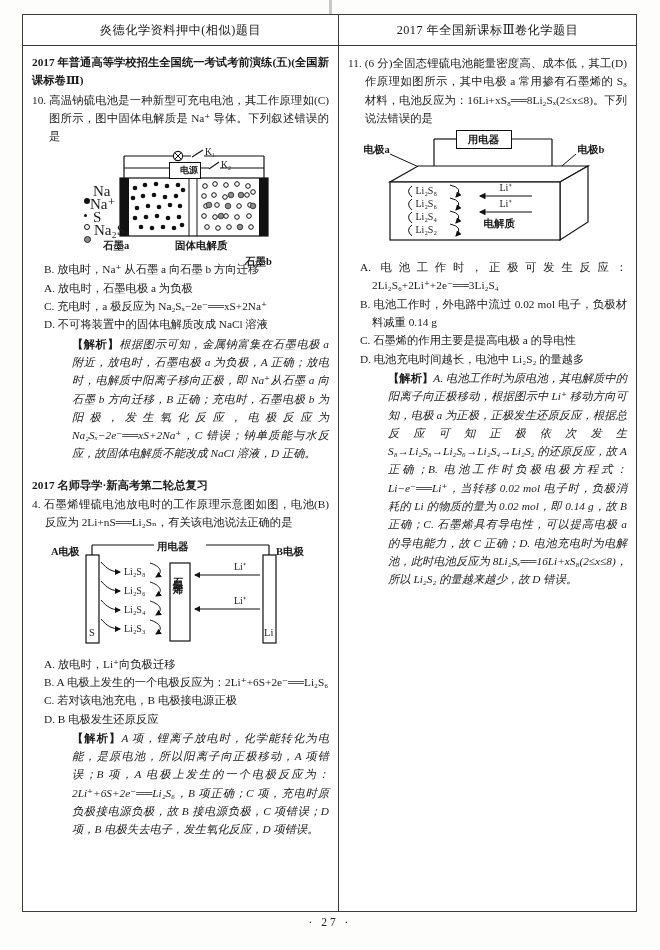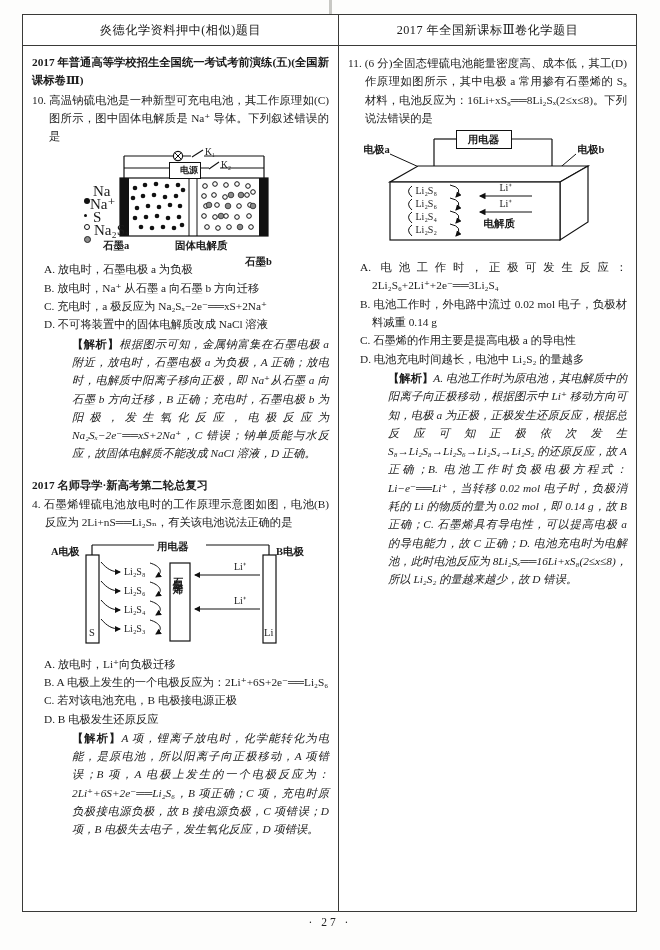--- a/index.html
+++ b/index.html
@@ -175,22 +175,22 @@
             </span>
           <span class="lg-row" style="top:70px;">
               <span class="lg-ic ic-na2sx"></span>
               <span>Na₂Sₓ</span>
             </span>
           <span class="dlab bold" style="left:40px; top:92px;">石墨a</span>
           <span class="dlab bold" style="left:92px; top:92px;margin-left:20px;">固体电解质</span>
           <span class="dlab bold" style="left:182px; top:92px;margin-top:16px;">石墨b</span>
         </div>
 
+        <p class="opt">B. 放电时，Na⁺ 从石墨 a 向石墨 b 方向迁移</p>
         <p class="opt">A. 放电时，石墨电极 a 为负极</p>
-        <p class="opt">B. 放电时，Na⁺ 从石墨 a 向石墨 b 方向迁移</p>
         <p class="opt">C. 充电时，a 极反应为 Na₂Sₓ−2e⁻══xS+2Na⁺</p>
         <p class="opt">D. 不可将装置中的固体电解质改成 NaCl 溶液</p>
 
         <p class="analysis"><span class="alabel">【解析】</span><span>根据图示可知，金属钠富集在石墨电极 a 附近，放电时，石墨电极 a 为负极，A 正确；放电时，电解质中阳离子移向正极，即 Na⁺从石墨 a 向石墨 b 方向迁移，B 正确；充电时，石墨电极 b 为阳极，发生氧化反应，电极反应为 Na₂Sₓ−2e⁻══xS+2Na⁺，C 错误；钠单质能与水反应，故固体电解质不能改成 NaCl 溶液，D 正确。</span></p>
 
         <div class="gap"></div>
         <p class="sec-title">2017 名师导学·新高考第二轮总复习</p>
 
         <p class="qtext" style="padding-left:13px; text-indent:-13px;"><span class="ans">(B)</span><span>4. 石墨烯锂硫电池放电时的工作原理示意图如图，电池反应为 2Li+nS══Li₂Sₙ，有关该电池说法正确的是</span></p>
 

